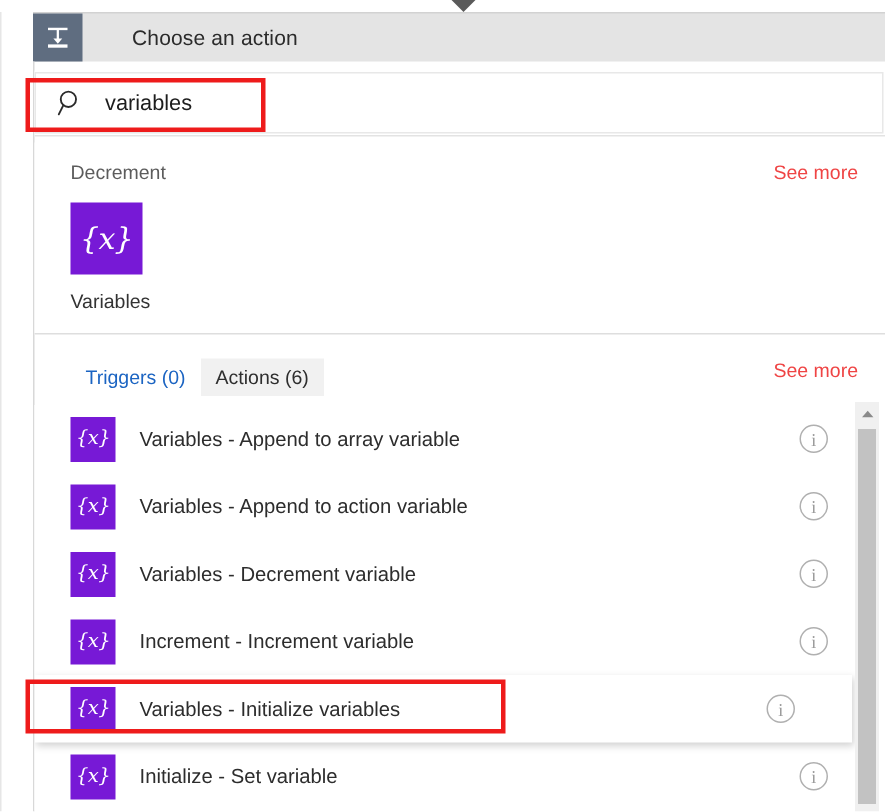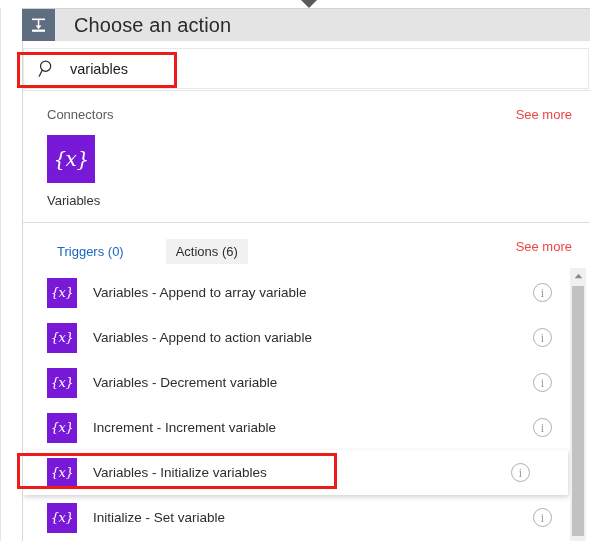--- a/index.html
+++ b/index.html
@@ -48,24 +48,25 @@
     width: 33px;
     min-width: 33px;
     background: #5f6d80;
     display: flex;
     align-items: center;
     justify-content: center;
   }
   #header-title {
     display: flex;
     align-items: center;
-    padding-left: 19px;
-    font-size: 20px;
+    padding-left: 5px;
+    font-size: 14px;
     color: #2b2b2b;
     letter-spacing: .1px;
+    margin-left: 28px;
   }
 
   
   #left-rail {
     position: absolute;
     left: 22px; top: 41px;
     width: 1px; height: 500px;
     background: #d8d8d8;
   }
   #outer-left-edge {
@@ -187,21 +188,20 @@
   .tab {
     font-size: 13px;
     color: #1b64c2;
     padding: 5px 10px;
     cursor: pointer;
     white-space: nowrap;
   }
   .tab.selected {
     background: #f1f1f1;
     color: #2e2e2e;
-    margin-left: 32px;
   }
   #tabs-see-more {
     margin-left: auto;
     padding-right: 18px;
   }
 
   
   #action-list {
     position: absolute;
     left: 23px; top: 270px;
@@ -325,21 +325,21 @@
         <line x1="4.2" y1="11.2" x2="1.2" y2="17.2" stroke="#2b2b2b" stroke-width="1.25" stroke-linecap="round"></line>
       </svg>
     </div>
     <input id="search-input" type="text" value="variables" style="">
   </div>
 </div>
 <div id="search-highlight"></div>
 
 <div id="connectors-card">
   <div id="connectors-head">
-    <span class="section-label">Connectors</span>
+    <span class="section-label">Decrement</span>
     <span class="see-more">See more</span>
   </div>
   <div id="connector-tile">
     <div class="tile-logo">{x}</div>
     <div id="connector-tile-name">Variables</div>
   </div>
 </div>
 
 <div id="tabs-row">
   <span class="tab">Triggers (0)</span>

